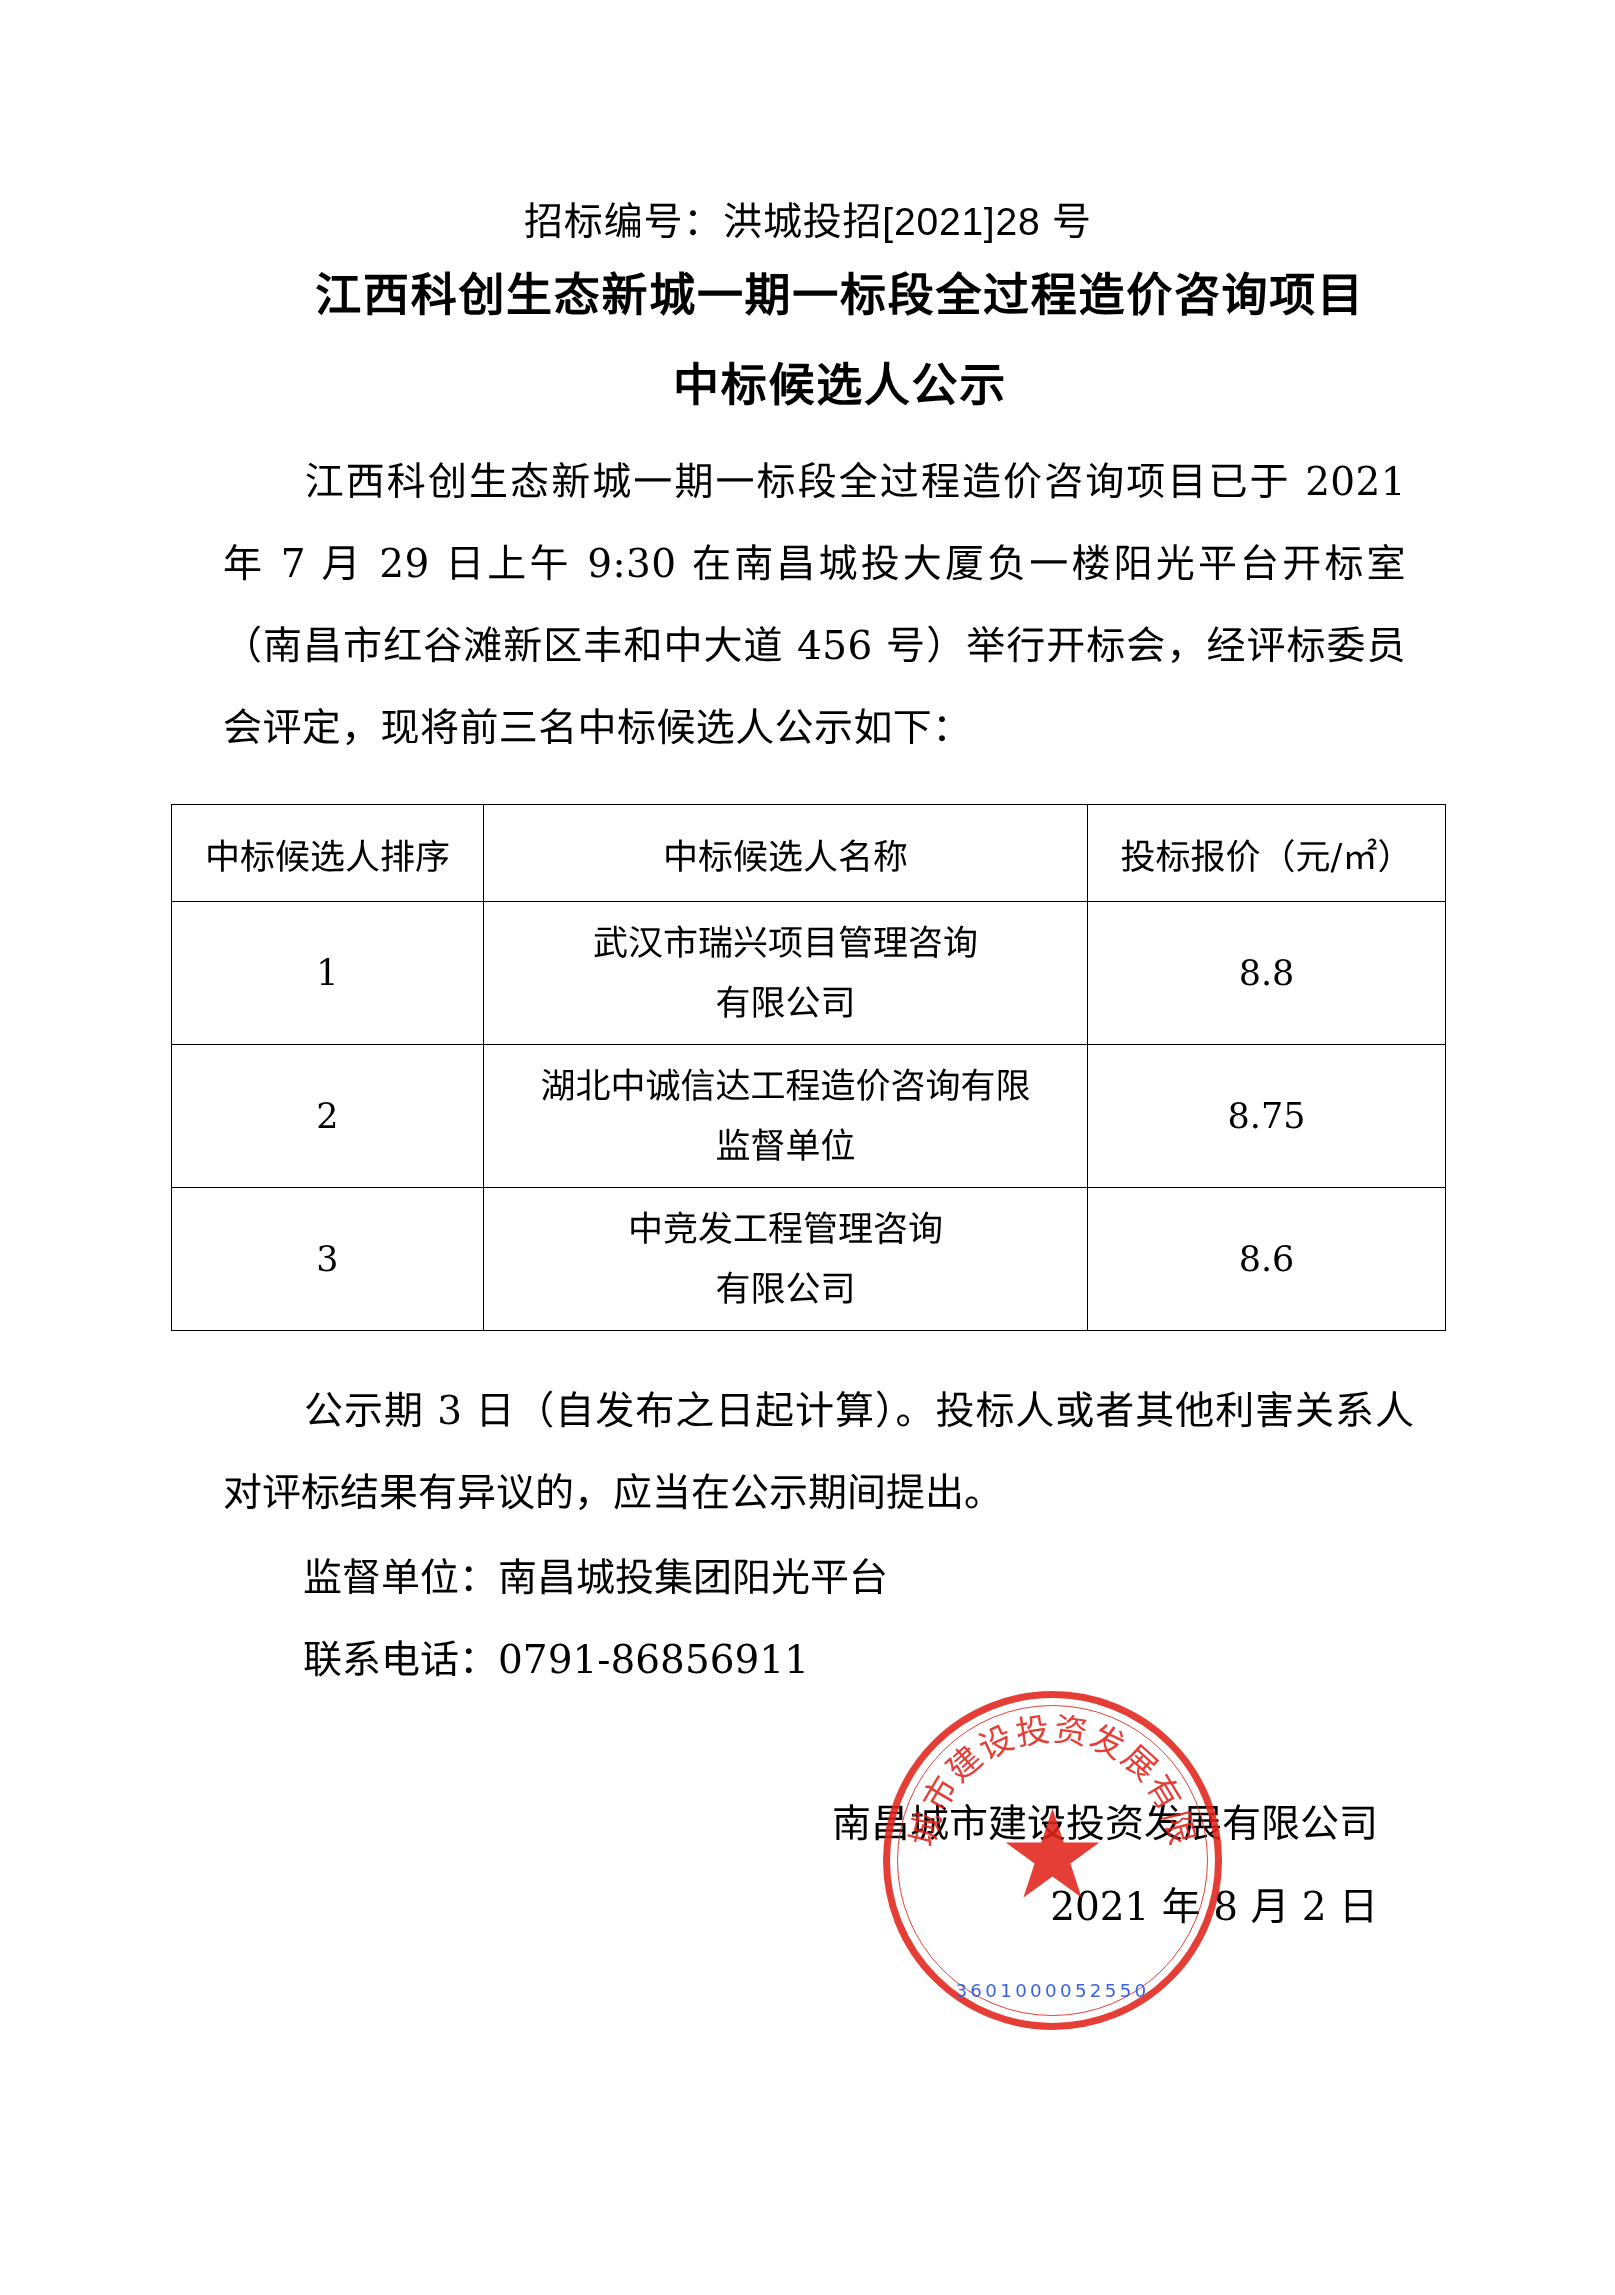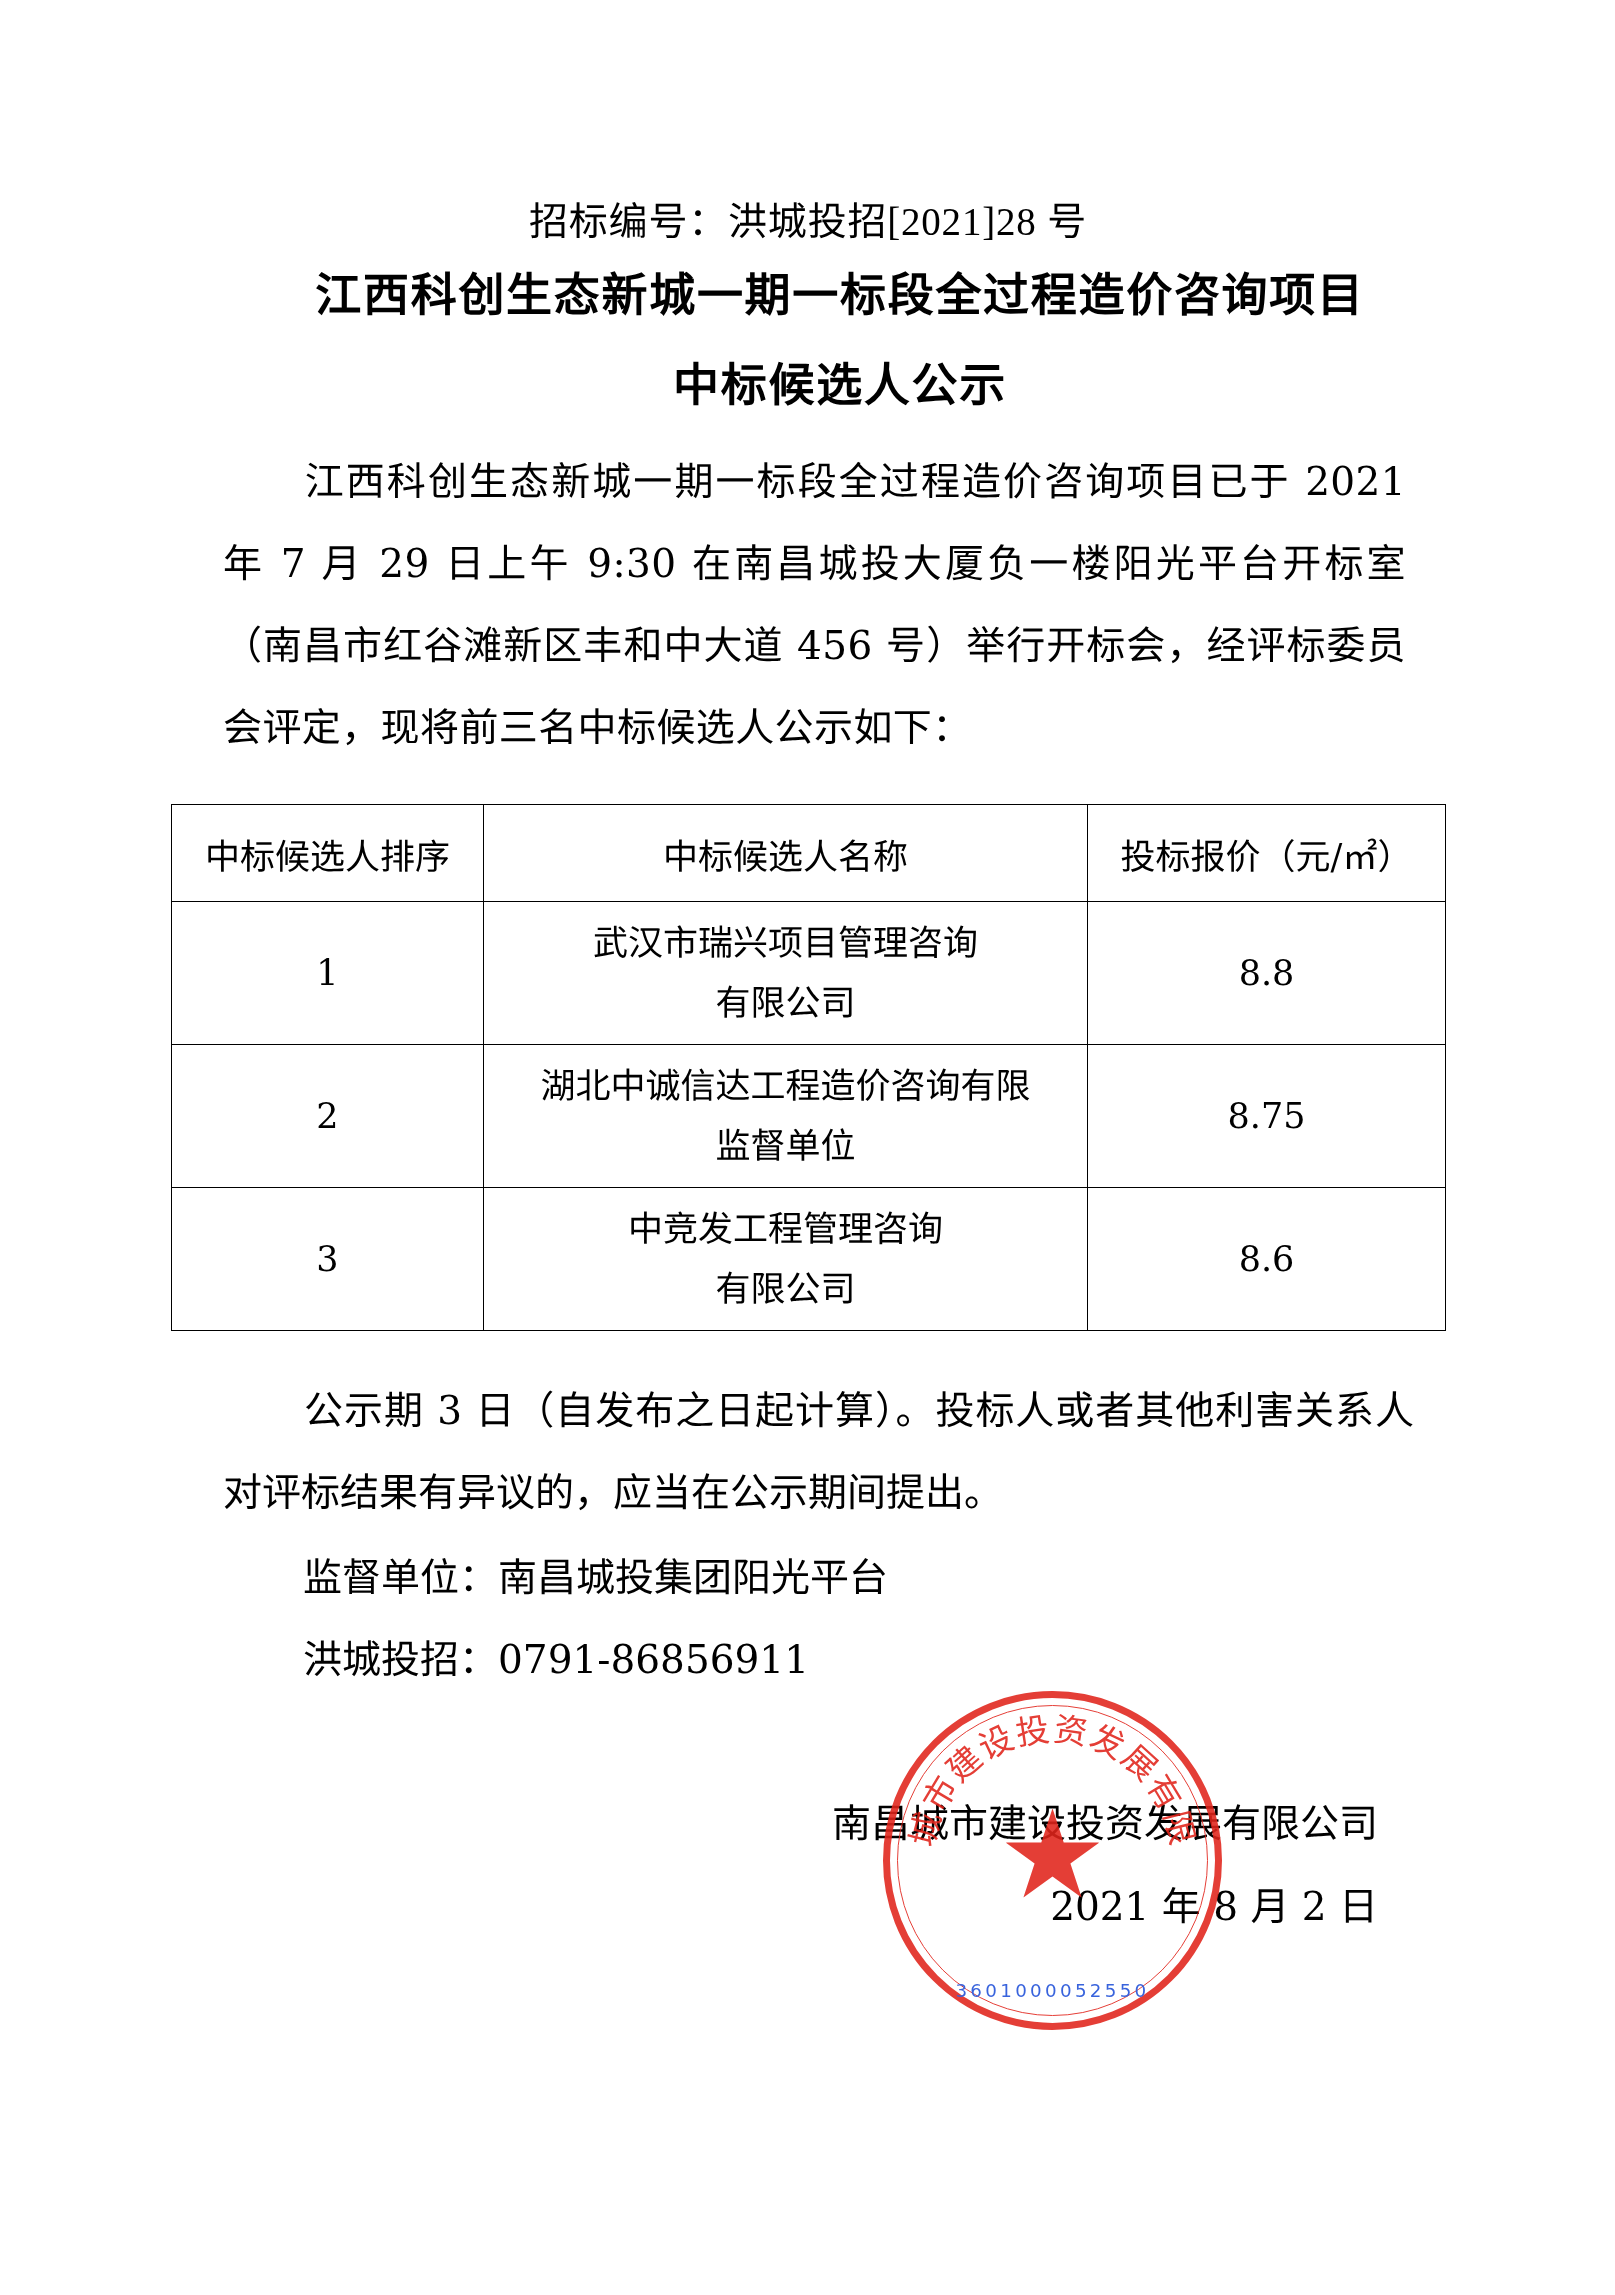--- a/index.html
+++ b/index.html
@@ -23,21 +23,21 @@
     padding: 0;
   }
   .doc-number {
     position: absolute;
     top: 190px;
     left: 0;
     width: 1616px;
     text-align: center;
     font-size: 39px;
     letter-spacing: 0.8px;
-    font-family: Liberation Serif, serif;
+    font-family: Liberation Sans, sans-serif;
   }
   .title-block {
     position: absolute;
     top: 250px;
     left: 0;
     width: 1616px;
     text-align: center;
     margin-left: 32px;
   }
   .title-line {
@@ -225,21 +225,21 @@
 
   <div class="after-table">
     <span class="indent"></span><span>公示期 3 日（自发布之日起计算）。投标人或者其他利害关系人对评标结果有异议的，应当在公示期间提出。</span>
   </div>
 
   <div class="contact-block">
     <div>
       <span class="indent"></span><span>监督单位：</span><span>南昌城投集团阳光平台</span>
     </div>
     <div>
-      <span class="indent"></span><span>洪城投招：</span><span>0791-86856911</span>
+      <span class="indent"></span><span>联系电话：</span><span>0791-86856911</span>
     </div>
   </div>
 
   <div class="signature">
     <div>南昌城市建设投资发展有限公司</div>
     <div>2021 年 8 月 2 日</div>
   </div>
 
   <div class="stamp">
     <div class="inner-ring"></div>

